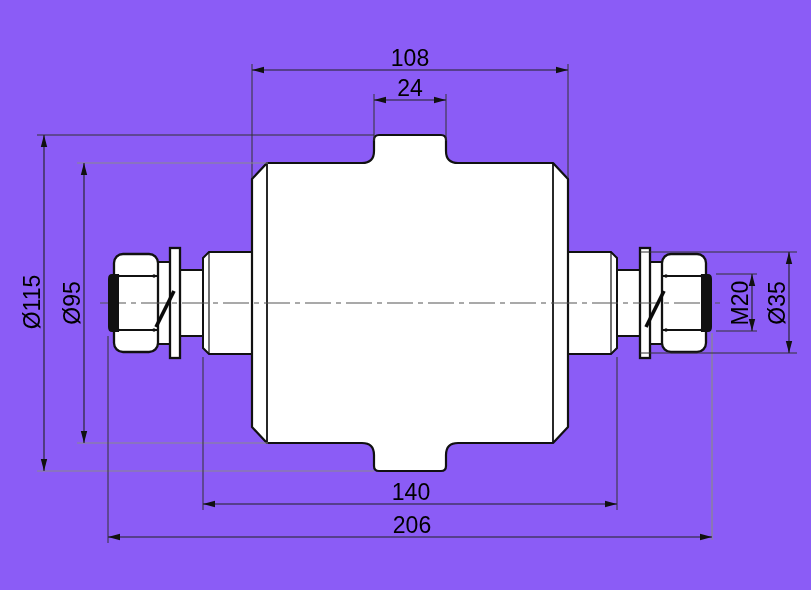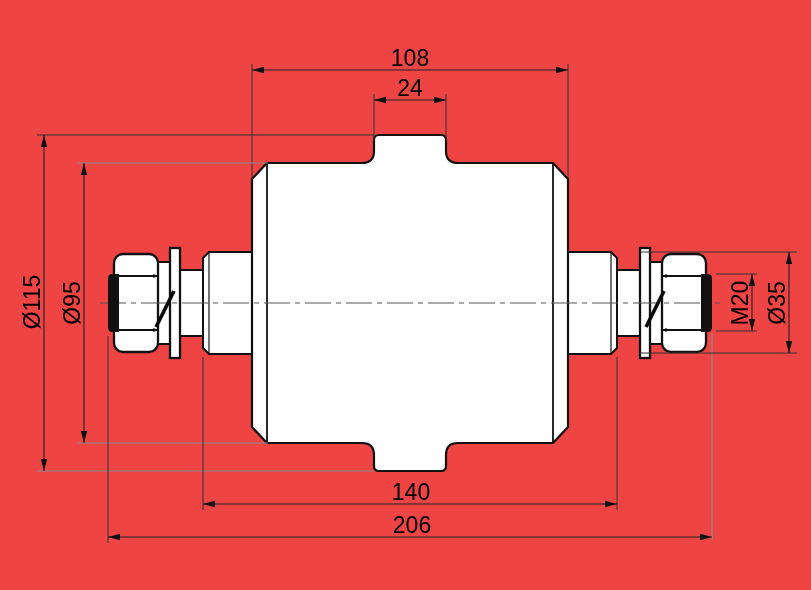--- a/index.html
+++ b/index.html
@@ -1,16 +1,16 @@
 <!DOCTYPE html>
 <html><head>
 <meta charset="utf-8">
 <style>
   html,body{margin:0;padding:0;background:#ffffff;}
-  .stage{position:relative;width:811px;height:590px;background:#ef4444;overflow:hidden;}
+  .stage{position:relative;width:811px;height:590px;background:#8b5cf6;overflow:hidden;}
   svg{display:block;}
   .dim-text{
     font-family:"Liberation Sans", sans-serif;
     font-size:23px;
     fill:#000000;
   }
   .outline{fill:#ffffff;stroke:#111111;stroke-width:2.2;stroke-linejoin:round;}
   .outline-thin{fill:none;stroke:#111111;stroke-width:1.8;}
   .part{fill:#ffffff;stroke:#111111;stroke-width:2;}
   .dimline{stroke:#222222;stroke-width:1.1;fill:none;}

